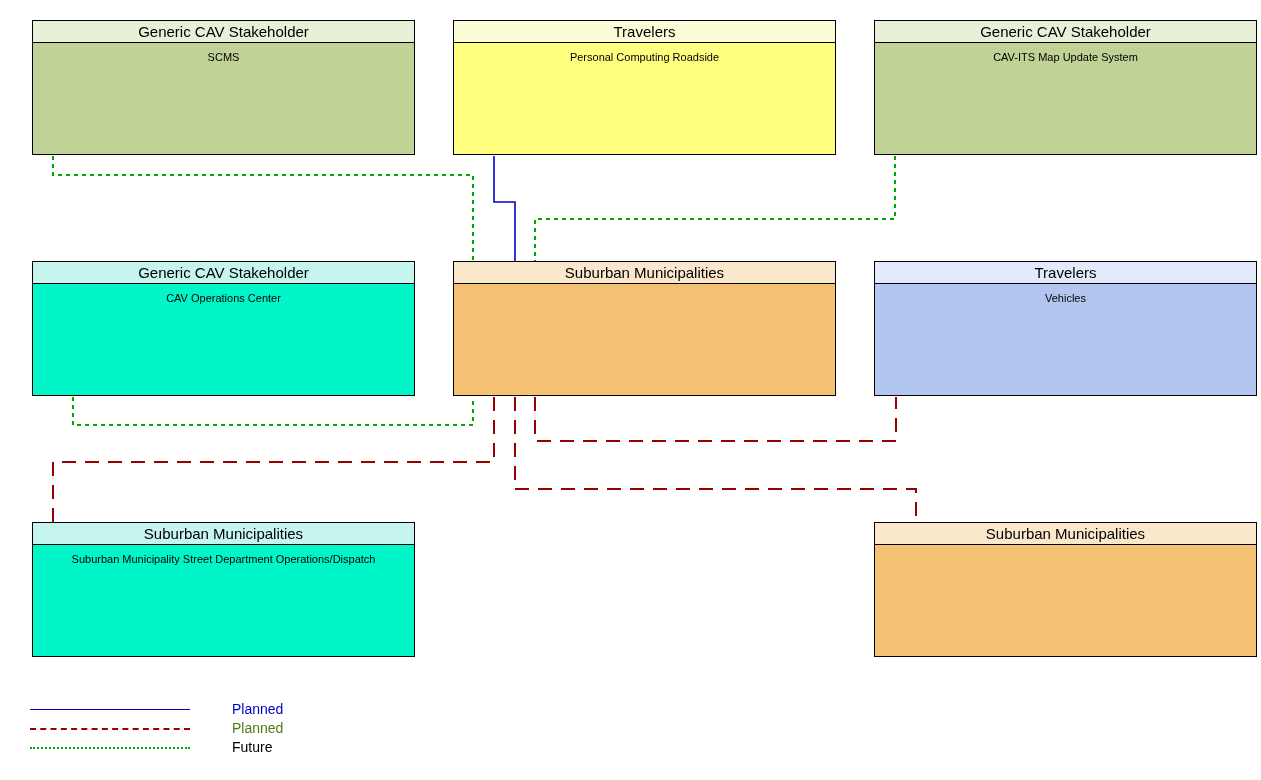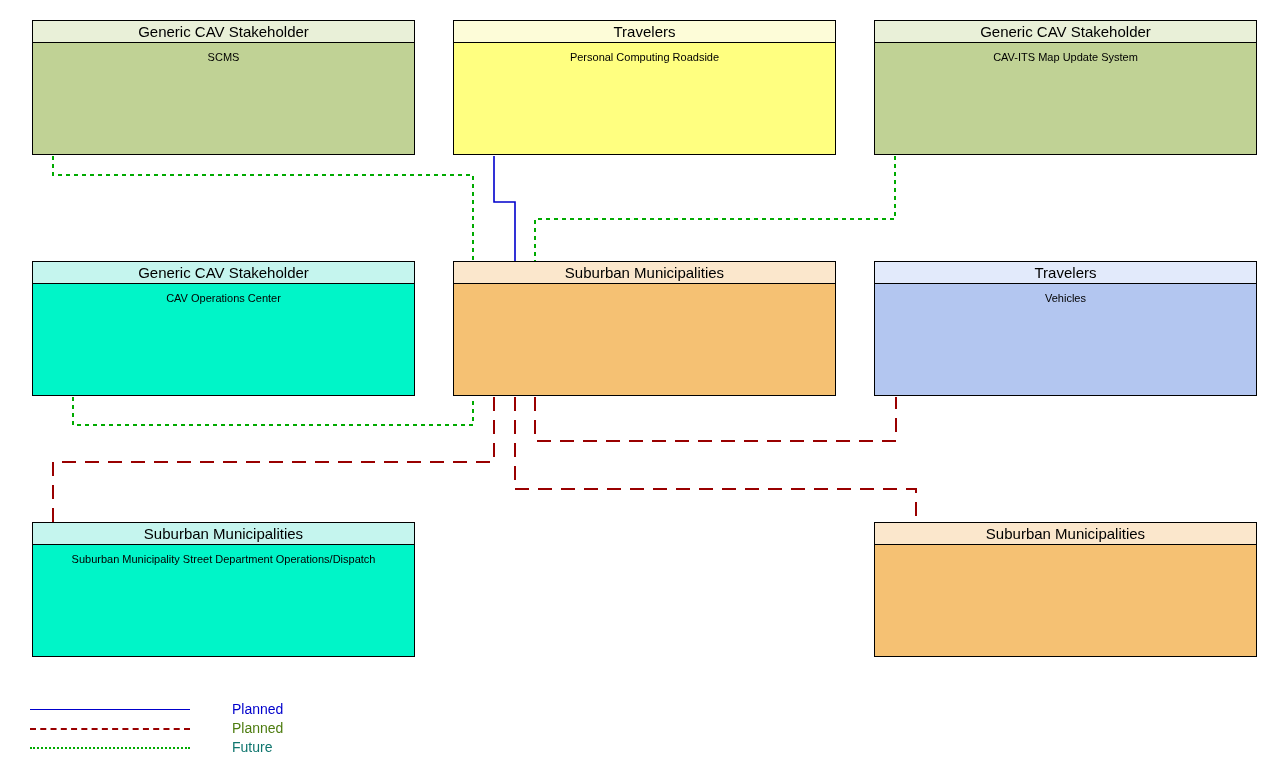--- a/index.html
+++ b/index.html
@@ -73,21 +73,21 @@
     top: 0;
     font-size: 14px;
     line-height: 19px;
     white-space: nowrap;
   }
   .sw-existing { border-top: 1.5px solid #0000cc; }
   .sw-planned  { border-top: 2px dashed #990000; }
   .sw-future   { border-top: 2px dotted #00aa00; }
   .lbl-existing { color: #0000cc; }
   .lbl-planned  { color: #4d7c0f; }
-  .lbl-future   { color: #0f766e; text-align: center; }
+  .lbl-future   { color: #000000; text-align: center; }
 </style>
 </head>
 <body>
 
 <div id="canvas">
 
   <svg class="edges" viewBox="0 0 1261 780" xmlns="http://www.w3.org/2000/svg">
       <path d="M41 156 L41 175 L461 175 L461 261" fill="none" stroke="#00aa00" stroke-width="2" stroke-dasharray="4,4"></path>
       <path d="M482 156 L482 202 L503 202 L503 261" fill="none" stroke="#0000cc" stroke-width="1.6"></path>
       <path d="M883 156 L883 219 L523 219 L523 261" fill="none" stroke="#00aa00" stroke-width="2" stroke-dasharray="4,4"></path>

